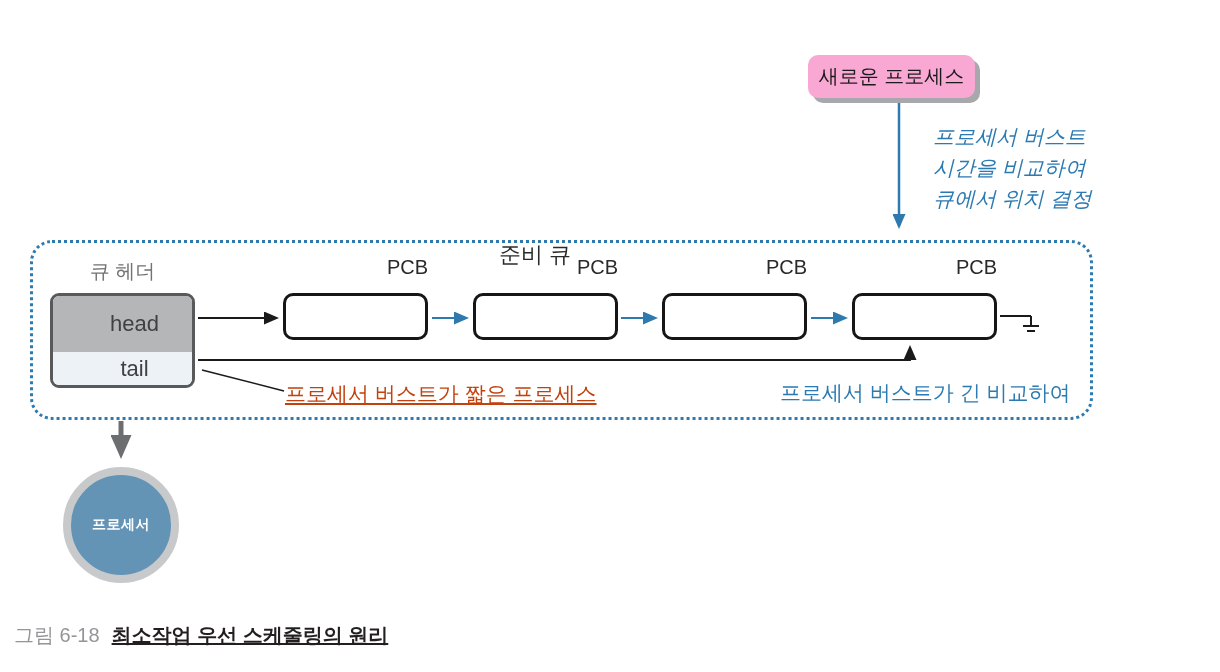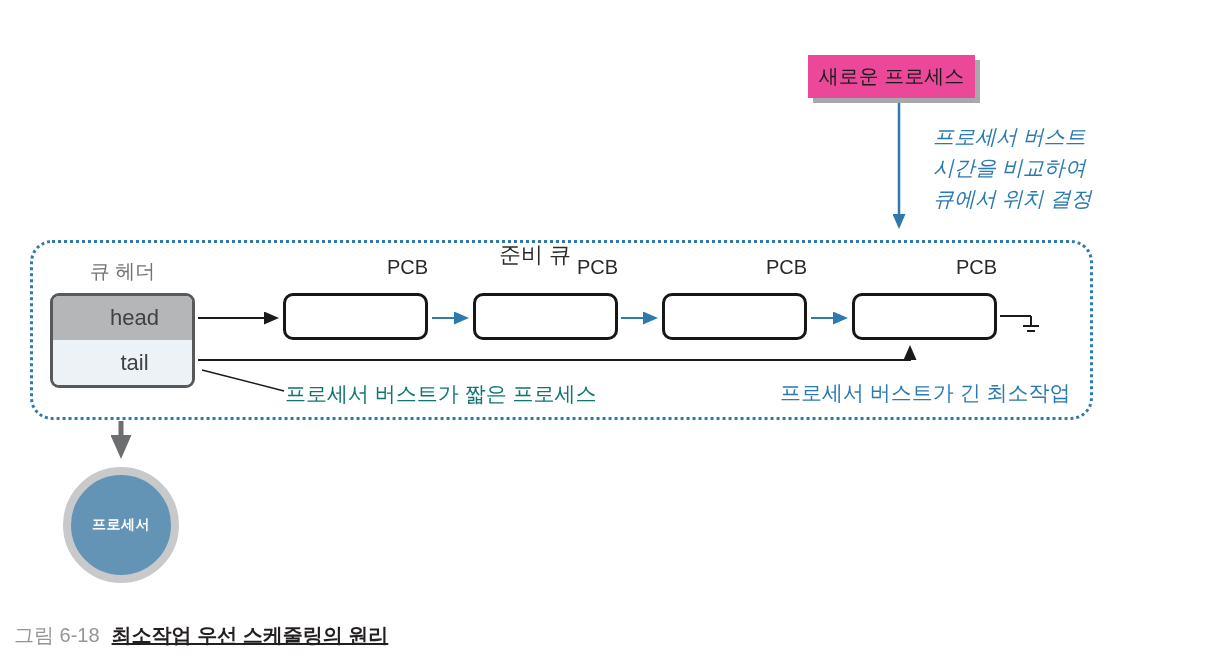--- a/index.html
+++ b/index.html
@@ -5,57 +5,57 @@
   html,body{margin:0;padding:0;background:#ffffff;}
   .canvas{
     position:relative;width:1220px;height:672px;background:#ffffff;overflow:hidden;
     font-family:"Liberation Sans","DejaVu Sans",sans-serif;color:#231f20;
   }
   .abs{position:absolute;}
   svg.overlay{position:absolute;left:0;top:0;width:1220px;height:672px;pointer-events:none;}
 
   
   .new-process{
-    left:808px;top:55px;width:167px;height:43px;background:#ec4899;
+    left:808px;top:55px;width:167px;height:43px;background:#f9a8d4;
     box-shadow:5px 5px 0 #a6a8ab;display:flex;align-items:center;justify-content:center;
-    font-size:20px;color:#1a1a1a;
+    font-size:20px;color:#1a1a1a;border-radius:10px;
   }
 
   
   .decision-note{left:933px;top:121px;font-size:21px;line-height:31px;color:#2b7ab1;font-style:italic;}
 
   
   .ready-queue{
     left:30px;top:240px;width:1063px;height:180px;
     border:3px dotted #2e79ae;border-radius:22px;box-sizing:border-box;
   }
   .ready-queue-label{left:460px;top:196px;width:150px;text-align:center;font-size:22px;color:#2a2a2a;margin-top:44px;}
 
   
   .qh-label{left:50px;top:258px;width:145px;text-align:center;font-size:20px;color:#737373;}
   .qh-box{
     left:50px;top:293px;width:145px;height:95px;box-sizing:border-box;
     border:3px solid #58595b;border-radius:9px;overflow:hidden;background:#edf2f7;
     display:flex;flex-direction:column;
   }
-  .qh-head{height:44px;background:#b4b6b8;display:flex;align-items:center;justify-content:center;
+  .qh-head{height:56px;background:#b4b6b8;display:flex;align-items:center;justify-content:center;
     font-size:22px;color:#414042;padding-left:24px;}
   .qh-tail{flex:1;background:#edf2f7;display:flex;align-items:center;justify-content:center;
     font-size:22px;color:#414042;padding-left:24px;}
 
   
   .pcb{
     top:293px;width:145px;height:47px;box-sizing:border-box;background:#ffffff;
     border:3px solid #161616;border-radius:10px;
   }
   .pcb-label{top:256px;width:145px;text-align:right;font-size:20px;color:#2a2a2a;}
   .p1{left:283px;} .p2{left:473px;} .p3{left:662px;} .p4{left:852px;}
 
   
-  .short-burst{left:285px;top:380px;font-size:21px;color:#0f766e;white-space:nowrap;}
+  .short-burst{left:285px;top:380px;font-size:21px;color:#c2410c;white-space:nowrap;text-decoration:underline;}
   .long-burst{left:780px;top:379px;font-size:21px;color:#2b7ab1;white-space:nowrap;}
 
   
   .processor{
     left:63px;top:467px;width:116px;height:116px;box-sizing:border-box;border-radius:50%;
     background:#6394b6;border:8px solid #c8c9cb;
     display:flex;align-items:center;justify-content:center;
     font-size:14px;font-weight:bold;color:#ffffff;letter-spacing:0.5px;
   }
 
@@ -127,21 +127,21 @@
   <div class="abs pcb-label p2">PCB</div>
   <div class="abs pcb-label p3">PCB</div>
   <div class="abs pcb-label p4">PCB</div>
 
   <div class="abs pcb p1"></div>
   <div class="abs pcb p2"></div>
   <div class="abs pcb p3"></div>
   <div class="abs pcb p4"></div>
 
   <div class="abs short-burst">프로세서 버스트가 짧은 프로세스</div>
-  <div class="abs long-burst">프로세서 버스트가 긴 최소작업</div>
+  <div class="abs long-burst">프로세서 버스트가 긴 비교하여</div>
 
   <div class="abs processor">
     <span>프로세서</span>
   </div>
 
   <div class="abs caption">
     <span class="fig-num">그림 6-18</span>
     <span class="fig-title">최소작업 우선 스케줄링의 원리</span>
   </div>
 

